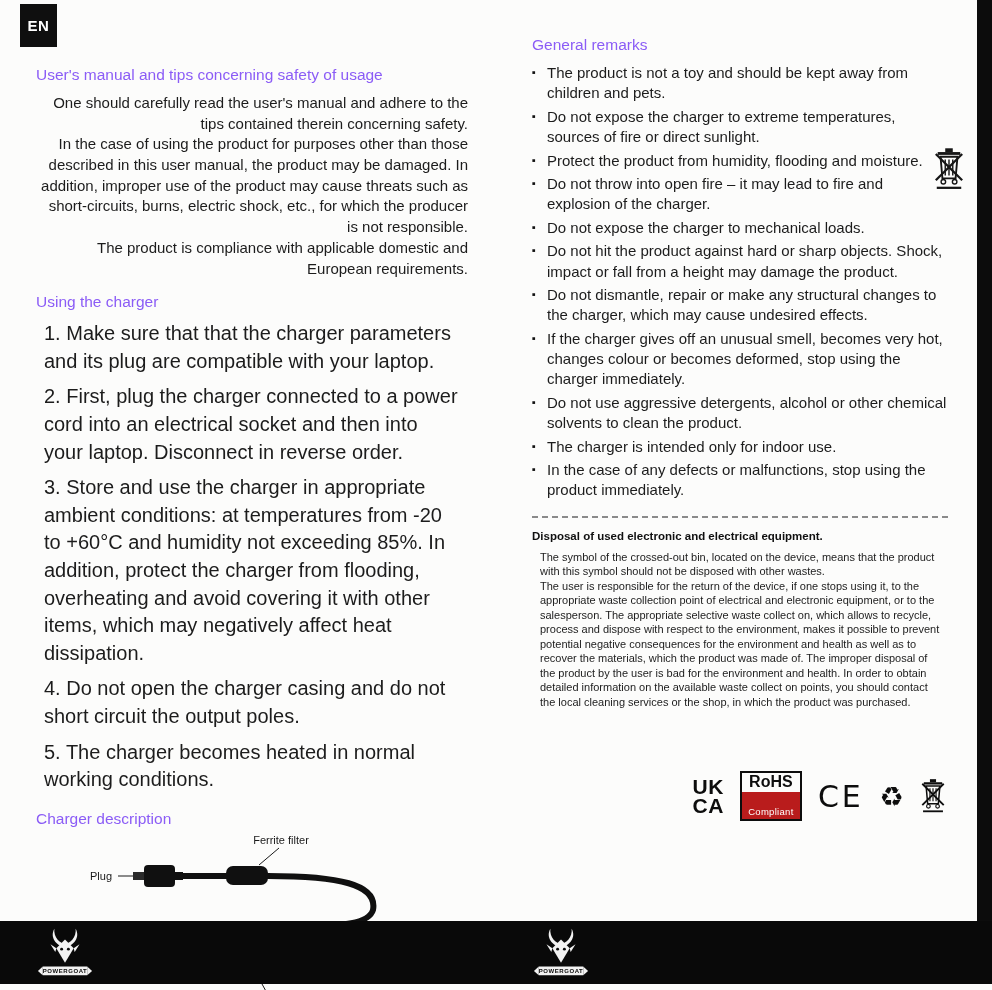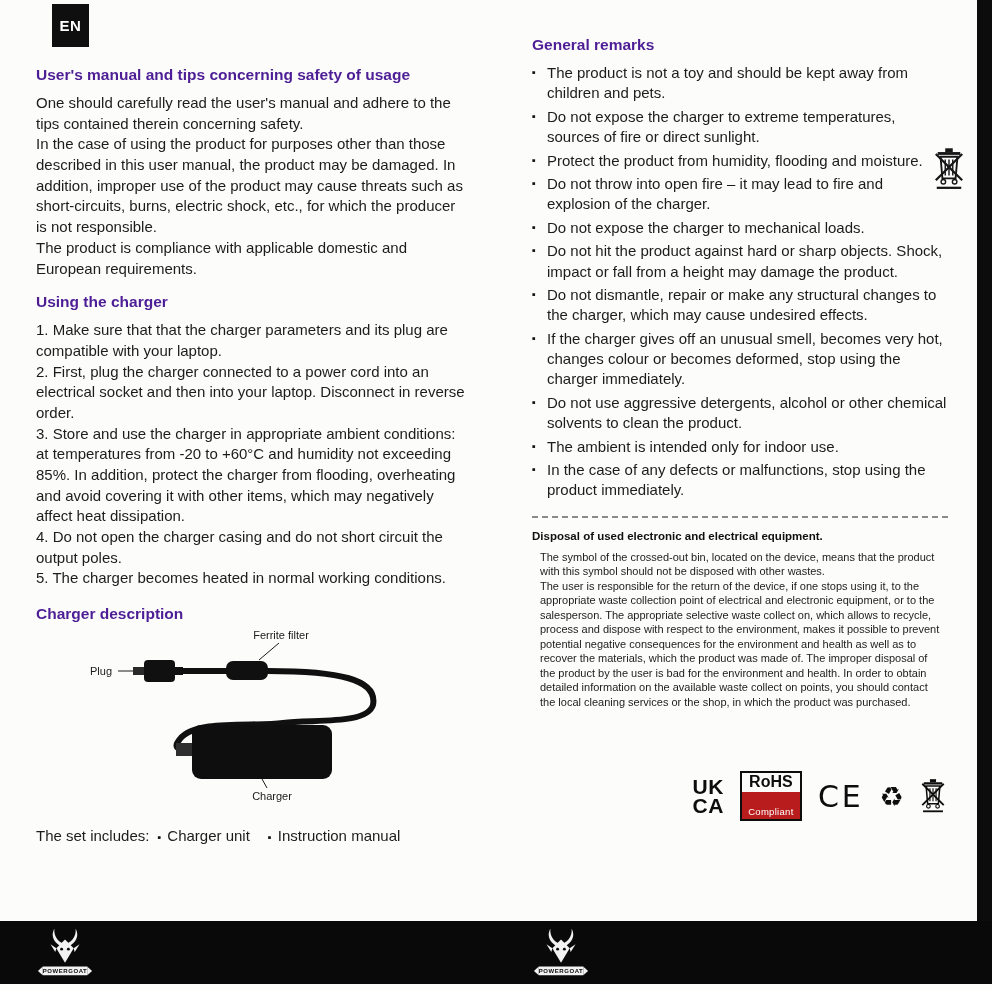--- a/index.html
+++ b/index.html
@@ -5,30 +5,30 @@
   html,body{margin:0;padding:0;}
   body{
     width:992px;height:990px;position:relative;overflow:hidden;
     background:#ffffff;
     font-family:"Liberation Sans", sans-serif;
     color:#1c1c1c;
   }
   .page{position:absolute;inset:0;background:#fcfcfb;}
   .right-edge-bar{position:absolute;right:0;top:0;width:15px;height:921px;background:#0c0c0c;}
   .en-badge{
-    position:absolute;left:52px;top:4px;width:37px;height:43px;background:#0f0f0f;color:#fff;
+    position:absolute;left:20px;top:4px;width:37px;height:43px;background:#0f0f0f;color:#fff;
     font-weight:700;font-size:15px;display:flex;align-items:center;justify-content:center;letter-spacing:.5px;
   }
   .left-col{position:absolute;left:36px;top:66px;width:432px;}
   .right-col{position:absolute;left:532px;top:36px;width:416px;}
-  .h1{font-size:15.5px;font-weight:700;color:#4c1d95;margin:0 0 9px;}
+  .h1{font-size:15.5px;font-weight:400;color:#8b5cf6;margin:0 0 9px;}
   .h-using{margin:14px 0 9px;}
   .h-desc{margin:16px 0 0;}
-  .body-text{font-size:15px;line-height:1.38;margin:0 0 10px;white-space:pre-line;}
-  .step{font-size:15px;line-height:1.38;margin:0;}
+  .body-text{font-size:15px;line-height:1.38;margin:0 0 10px;white-space:pre-line;text-align:right;}
+  .step{font-size:20px;line-height:1.38;margin:8px;}
   .bullet{display:flex;font-size:15px;line-height:1.36;margin:0 0 3px;}
   .bullet .marker{flex:none;width:15px;font-size:11px;padding-top:2px;color:#111;}
   .divider{border:none;border-top:2px dashed #8a8a8a;margin:15px 0 12px;}
   .disposal-h{font-size:11.5px;font-weight:700;margin:0 0 6px;color:#101010;}
   .disposal-body{font-size:11px;line-height:1.32;margin:8px;white-space:pre-line;}
   .marks-row{margin-top:62px;display:flex;align-items:center;justify-content:flex-end;gap:16px;padding-right:2px;}
   .ukca{font-weight:700;font-size:21px;line-height:.92;letter-spacing:.5px;color:#0d0d0d;}
   .rohs{border:2.5px solid #0d0d0d;text-align:center;min-width:58px;}
   .rohs-title{font-weight:700;font-size:16px;padding:0 6px;line-height:1.15;color:#0d0d0d;}
   .rohs-sub{background:#b91c1c;color:#fff;font-size:9.5px;padding:14px 4px 2px;letter-spacing:.3px;}
@@ -143,21 +143,21 @@
     <div class="bullet">
         <span class="marker">▪</span>
         <span>If the charger gives off an unusual smell, becomes very hot, changes colour or becomes deformed, stop using the charger immediately.</span>
       </div>
     <div class="bullet">
         <span class="marker">▪</span>
         <span>Do not use aggressive detergents, alcohol or other chemical solvents to clean the product.</span>
       </div>
     <div class="bullet">
         <span class="marker">▪</span>
-        <span>The ambient is intended only for indoor use.</span>
+        <span>The charger is intended only for indoor use.</span>
       </div>
     <div class="bullet">
         <span class="marker">▪</span>
         <span>In the case of any defects or malfunctions, stop using the product immediately.</span>
       </div>
 
     <hr class="divider">
 
     <div class="disposal-h">Disposal of used electronic and electrical equipment.</div>
     <p class="disposal-body">The symbol of the crossed-out bin, located on the device, means that the product with this symbol should not be disposed with other wastes.

